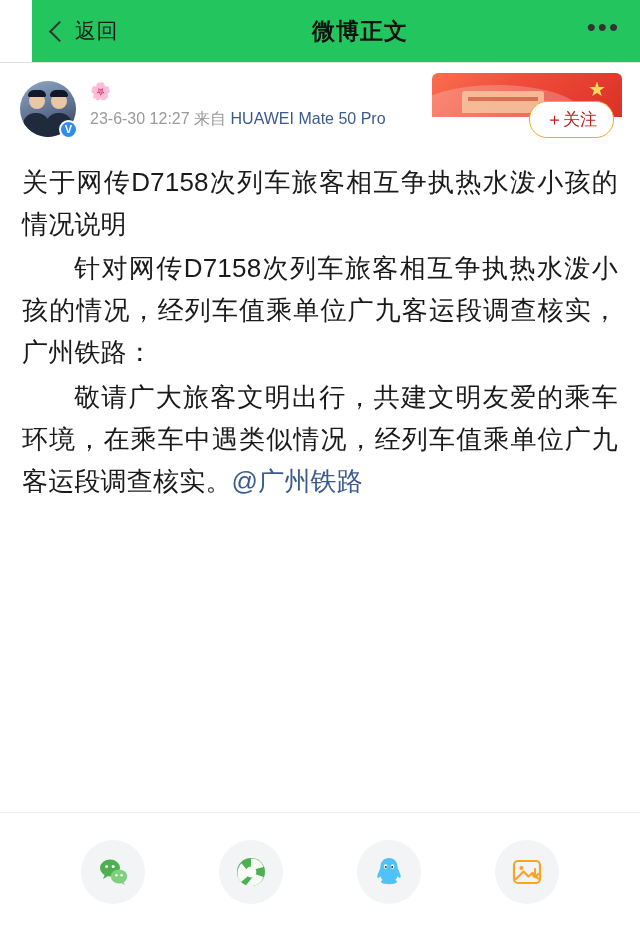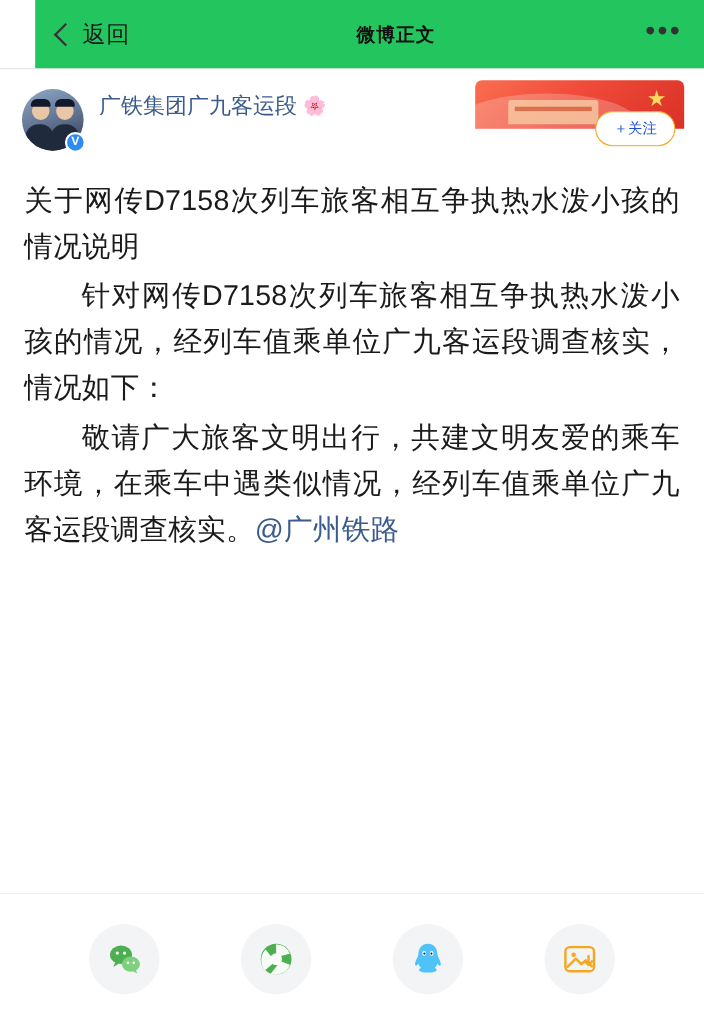--- a/index.html
+++ b/index.html
@@ -46,21 +46,21 @@
   .nav-back-label {
     font-size: 21px;
     color: #1a1a1a;
     letter-spacing: 0.5px;
   }
   .nav-title {
     position: absolute;
     left: 0;
     right: 0;
     text-align: center;
-    font-size: 17px;
+    font-size: 23px;
     font-weight: bold;
     color: #111;
     letter-spacing: 1px;
     pointer-events: none;
     padding-left: 48px;
   }
   .nav-more {
     font-size: 26px;
     letter-spacing: 2px;
     color: #333;
@@ -231,22 +231,22 @@
     left: 6px; top: 6px;
     width: 70px; height: 4px;
     background: #d8704a;
   }
   .follow-btn {
     position: absolute;
     right: 8px;
     top: 28px;
     background: #ffffff;
     border: 1.6px solid #f5a623;
-    color: #1d4ed8;
-    font-size: 13px;
+    color: #b91c1c;
+    font-size: 17px;
     border-radius: 18px;
     padding: 6px 16px;
     white-space: nowrap;
     cursor: pointer;
   }
 
   
   .post-body {
     padding: 14px 22px 0 22px;
     font-size: 26px;
@@ -319,38 +319,42 @@
       <div class="head-a"></div>
       <div class="head-b"></div>
       <div class="cap-a"></div>
       <div class="cap-b"></div>
     </div>
     <div class="verify-badge">V</div>
   </div>
 
   <div class="author-meta">
     <div class="author-name-line">
-      <span class="author-name">广铁集团广九客运段</span>
       <span class="name-icon">🌸</span>
+    </div>
+    <div class="post-meta">
+      <span>23-6-30 12:27</span>
+      <span>来自</span>
+      <span class="device">HUAWEI Mate 50 Pro</span>
     </div>
   </div>
 
   <div class="follow-area">
     <div class="follow-banner">
       <div class="banner-arc"></div>
       <div class="banner-gate"></div>
       <div class="banner-star">★</div>
     </div>
     <div class="follow-btn">＋关注</div>
   </div>
 </div>
 
 <div class="post-body">
   <p>关于网传D7158次列车旅客相互争执热水泼小孩的情况说明</p>
-  <p class="indent">针对网传D7158次列车旅客相互争执热水泼小孩的情况，经列车值乘单位广九客运段调查核实，情况如下：</p>
+  <p class="indent">针对网传D7158次列车旅客相互争执热水泼小孩的情况，经列车值乘单位广九客运段调查核实，广州铁路：</p>
   <p class="indent"><span>敬请广大旅客文明出行，共建文明友爱的乘车环境，在乘车中遇类似情况，经列车值乘单位广九客运段调查核实。</span><span class="mention">@广州铁路</span></p>
 </div>
 
 <div class="bar-sep"></div>
 <div class="share-bar">
 
   <div class="share-item">
     <svg width="34" height="34" viewBox="0 0 34 34">
       <ellipse cx="14" cy="13" rx="10" ry="8.4" fill="#4caf50"></ellipse>
       <polygon points="9,19 7,24 12,21" fill="#4caf50"></polygon>

